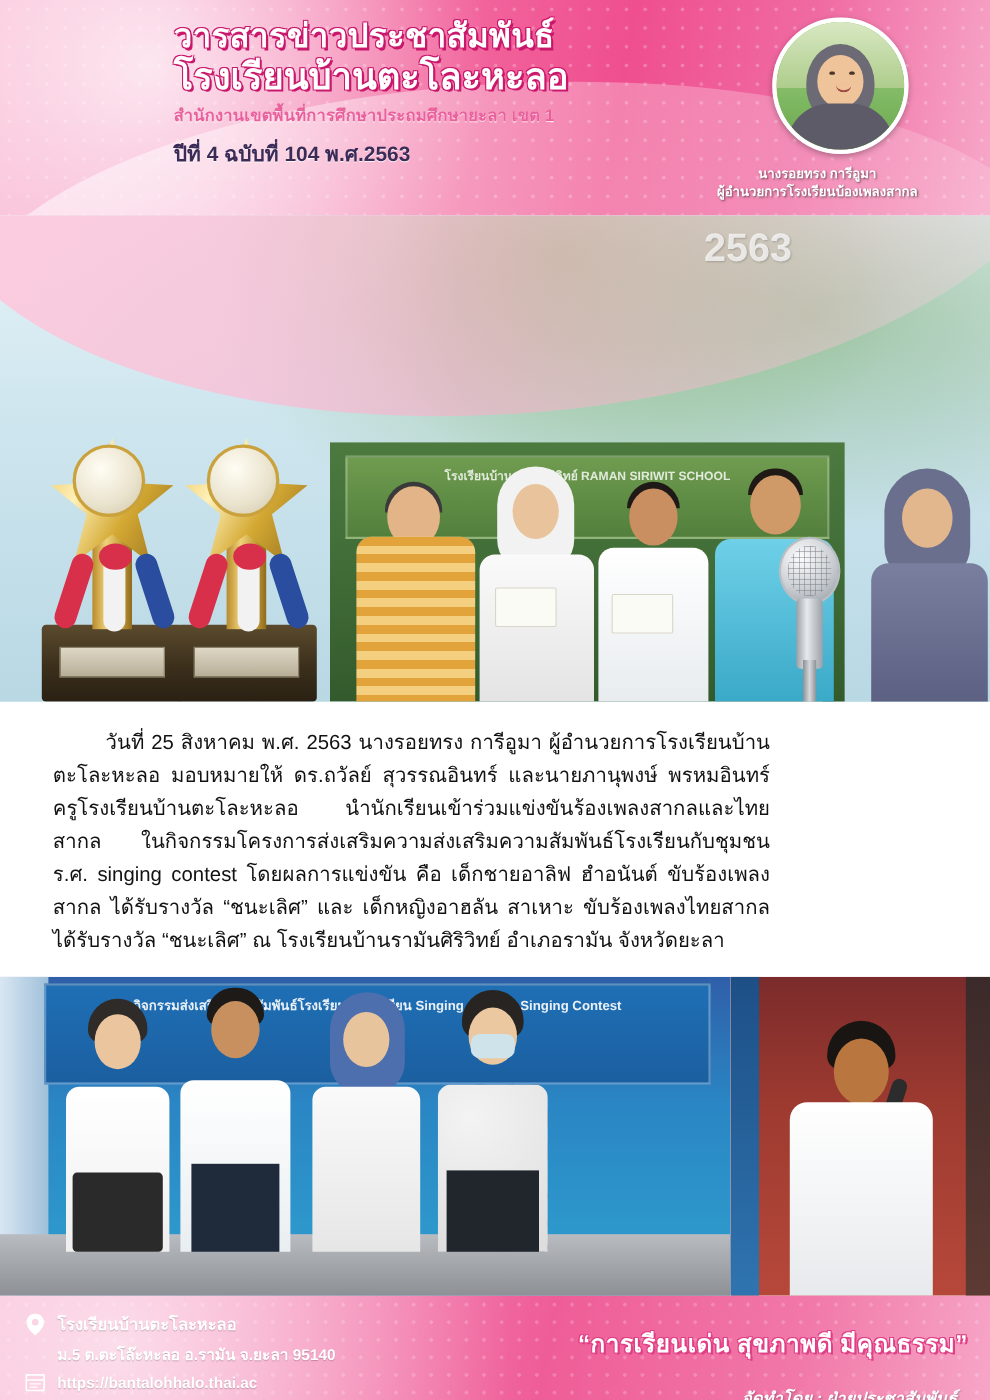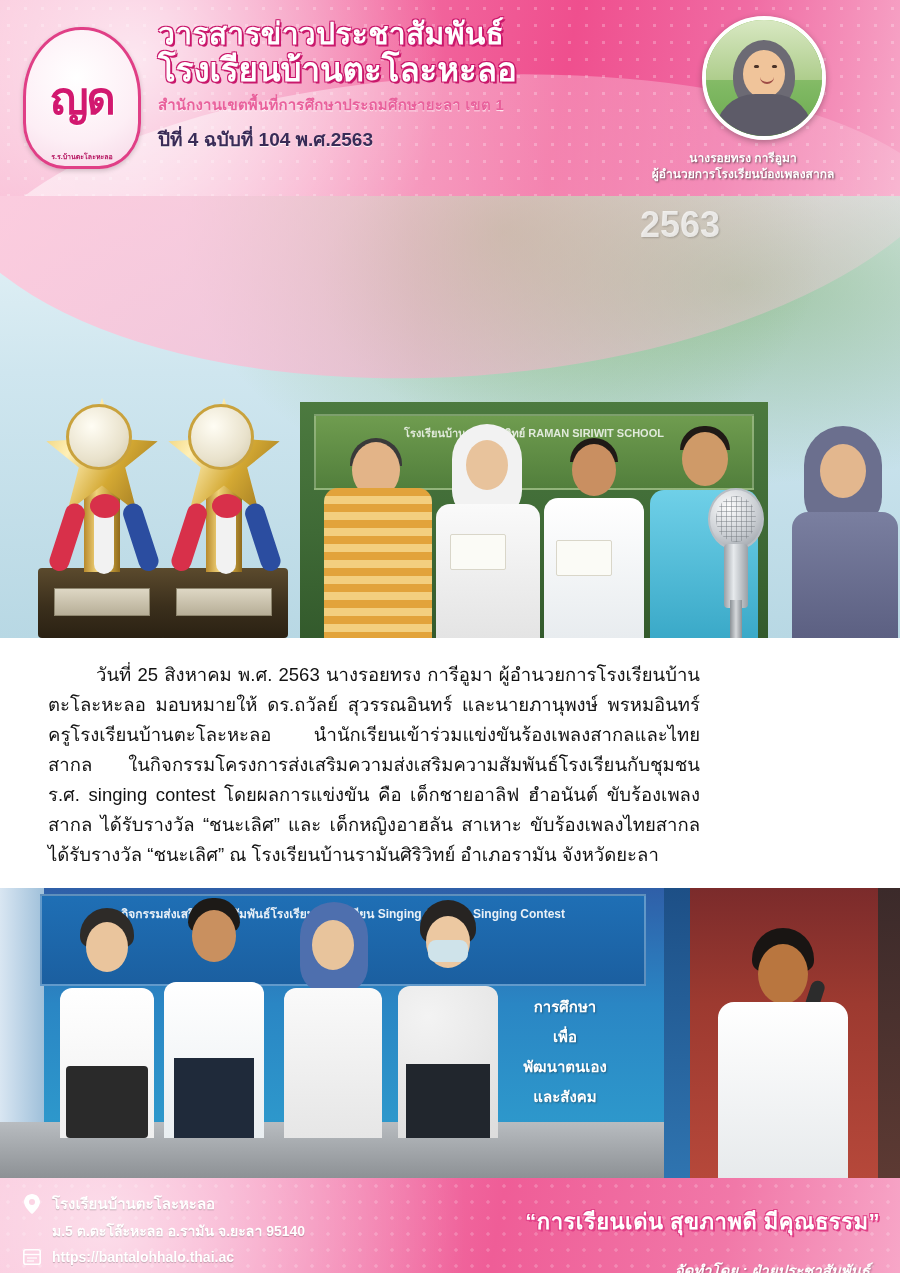--- a/index.html
+++ b/index.html
@@ -334,26 +334,20 @@
 </style>
 </head>
 <body>
 
 <div class="page">
 
   <div class="header">
     <div class="hdr-dots"></div>
     <div class="hdr-swoosh"></div>
 
-    <div class="logo-badge">
-      <div class="logo-shield">
-        <span class="logo-mark">ญด</span>
-        <span class="logo-ribbon">ร.ร.บ้านตะโละหะลอ</span>
-      </div>
-    </div>
 
     <div class="hdr-text">
       <div class="hdr-line1">วารสารข่าวประชาสัมพันธ์</div>
       <div class="hdr-line2">โรงเรียนบ้านตะโละหะลอ</div>
       <div class="hdr-line3">สำนักงานเขตพื้นที่การศึกษาประถมศึกษายะลา เขต 1</div>
       <div class="hdr-issue">ปีที่ 4 ฉบับที่ 104 พ.ศ.2563</div>
     </div>
 
     <div class="hdr-photo">
       <div class="hp-bg"></div>
@@ -486,26 +480,20 @@
         <div class="b"></div>
       </div>
       <div class="pp q4">
         <div class="hair"></div>
         <div class="h"></div>
         <div class="mask"></div>
         <div class="b"></div>
         <div class="skirt"></div>
       </div>
 
-      <div class="pl-sign">
-        <div>การศึกษา</div>
-        <div>เพื่อ</div>
-        <div>พัฒนาตนเอง</div>
-        <div>และสังคม</div>
-      </div>
     </div>
 
     <div class="photo-right">
       <div class="pr-bg"></div>
       <div class="pr-stripe"></div>
       <div class="pr-stripe2"></div>
       <div class="pr-person">
         <div class="pr-hair"></div>
         <div class="pr-head"></div>
         <div class="pr-mic"></div>

